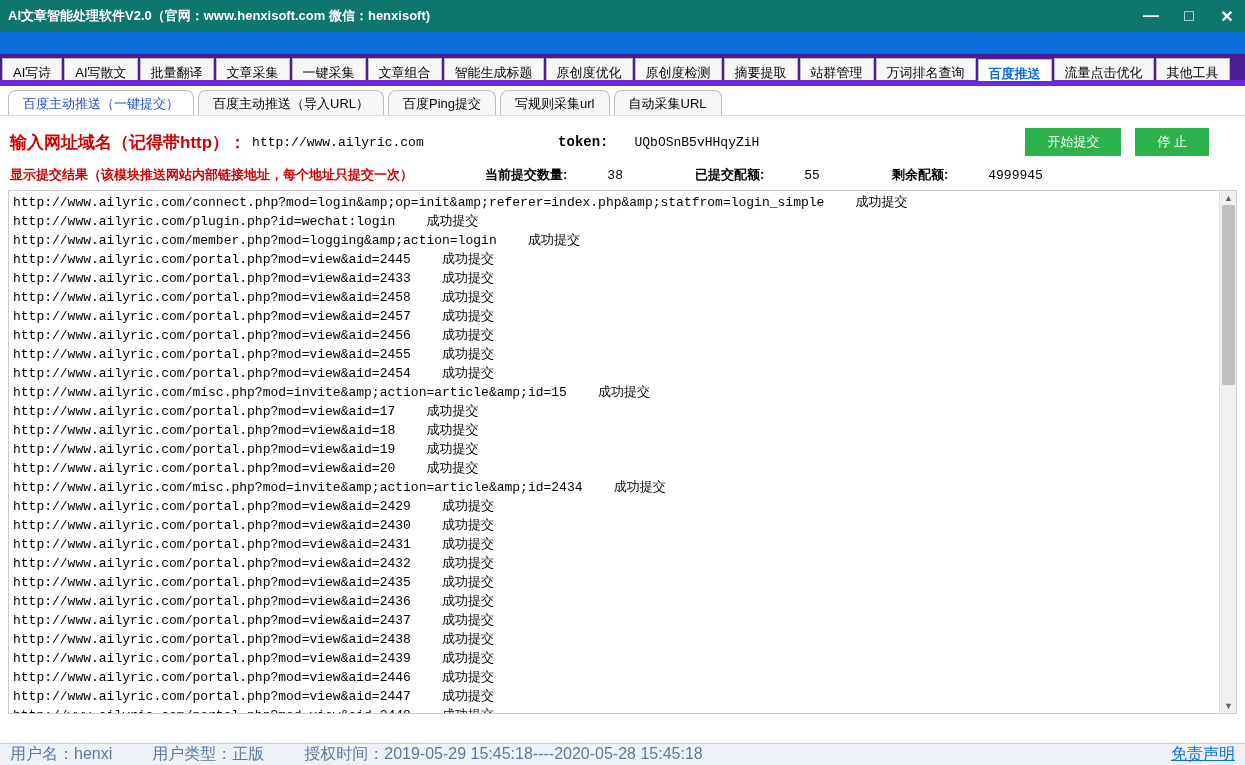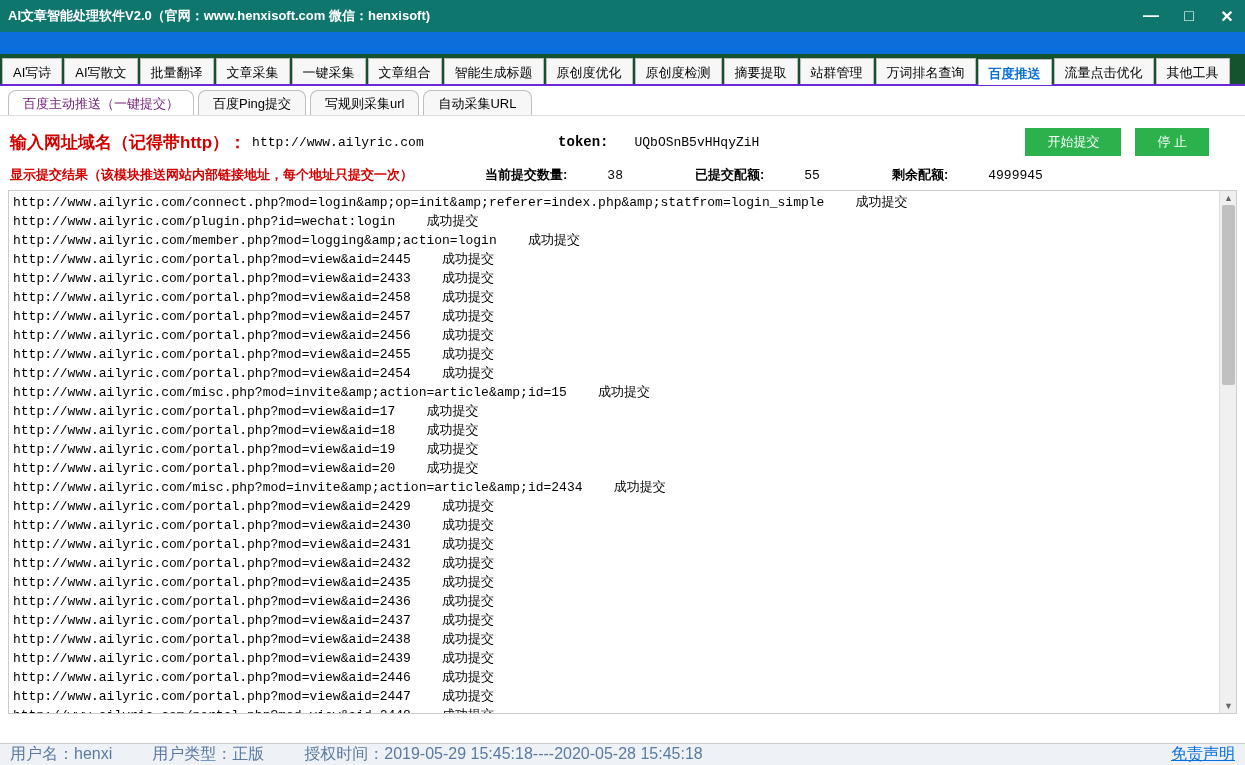--- a/index.html
+++ b/index.html
@@ -2,26 +2,26 @@
 <html><head>
 <meta charset="utf-8">
 <style>
 * { margin: 0; padding: 0; box-sizing: border-box; }
 body { font-family: "Microsoft YaHei", SimSun, Arial, sans-serif; font-size: 12px; background: #fff; overflow: hidden; width: 1245px; height: 765px; }
 .titlebar { background: #0f766e; color: #fff; height: 28px; display: flex; align-items: center; padding: 16px 8px; font-size: 13px; font-weight: bold; justify-content: space-between; }
 .titlebar-text { white-space: nowrap; }
 .window-controls { display: flex; gap: 18px; align-items: center; }
 .window-btn { color: #fff; font-size: 16px; cursor: pointer; width: 20px; text-align: center; }
 .blue-strip { height: 22px; background: #0a6edb; }
-.mainbar { background: #14532d; border-bottom: 2px solid #6d28d9; display: flex; height: 32px; }
+.mainbar { background: #4c1d95; border-bottom: 6px solid #6d28d9; display: flex; height: 32px; }
 .mainbar .tab { border: 1px solid #bbb; border-bottom: none; margin: 4px 0 0 2px; padding: 5px 10px 4px 10px; background: #f7f7f7; font-size: 13px; cursor: pointer; white-space: nowrap; }
 .mainbar .tab.active { background: #fff; color: #0a6edb; font-weight: bold; position: relative; top: 1px; }
 .subbar { background: #fff; border-bottom: 1px solid #ddd; display: flex; height: 30px; padding-left: 6px; }
 .subbar .stab { border: 1px solid #bfbfbf; border-bottom: none; border-radius: 8px 8px 0 0; margin: 4px 2px 0 2px; padding: 4px 14px; background: #f7f7f7; font-size: 13px; cursor: pointer; white-space: nowrap; }
-.subbar .stab.active { background: #fff; color: #701a75; }
+.subbar .stab.active { background: #fff; color: #1d4ed8; }
 .form-row { display: flex; align-items: center; padding: 12px 10px 6px 10px; gap: 6px; }
 .form-label { color: #d40000; font-weight: bold; font-size: 17px; }
 .url-input { font-family: "Courier New", monospace; font-size: 13px; border: none; outline: none; width: 240px; }
 .token-label { font-family: "Courier New", monospace; font-weight: bold; font-size: 14px; margin-left: 60px; }
 .token-value { font-family: "Courier New", monospace; font-size: 13px; margin-left: 20px; width: 200px; }
 .btn { background: #2bb24c; color: #fff; border: none; padding: 5px 22px; font-size: 13px; cursor: pointer; margin-left: 8px; }
 .status-row { display: flex; align-items: center; padding: 4px 10px 6px 10px; gap: 22px; font-size: 13px; }
 .status-label { color: #d40000; font-weight: bold; }
 .status-key { color: #000000; font-weight: bold; margin-left: 50px; }
 .status-val { font-family: "Courier New", monospace; margin-left: 18px; }
@@ -61,20 +61,21 @@
     <div class="tab">原创度检测</div>
     <div class="tab">摘要提取</div>
     <div class="tab">站群管理</div>
     <div class="tab">万词排名查询</div>
     <div class="tab active">百度推送</div>
     <div class="tab">流量点击优化</div>
     <div class="tab">其他工具</div>
   </div>
 <div class="subbar" id="subbar">
     <div class="stab active">百度主动推送（一键提交）</div>
+    <div class="stab">百度主动推送（导入URL）</div>
     <div class="stab">百度Ping提交</div>
     <div class="stab">写规则采集url</div>
     <div class="stab">自动采集URL</div>
   </div>
 
 <div class="form-row">
   <span class="form-label">输入网址域名（记得带http）：</span>
   <input class="url-input" value="http://www.ailyric.com" style="">
   <span class="token-label">token:</span>
   <span class="token-value">UQbOSnB5vHHqyZiH</span>

